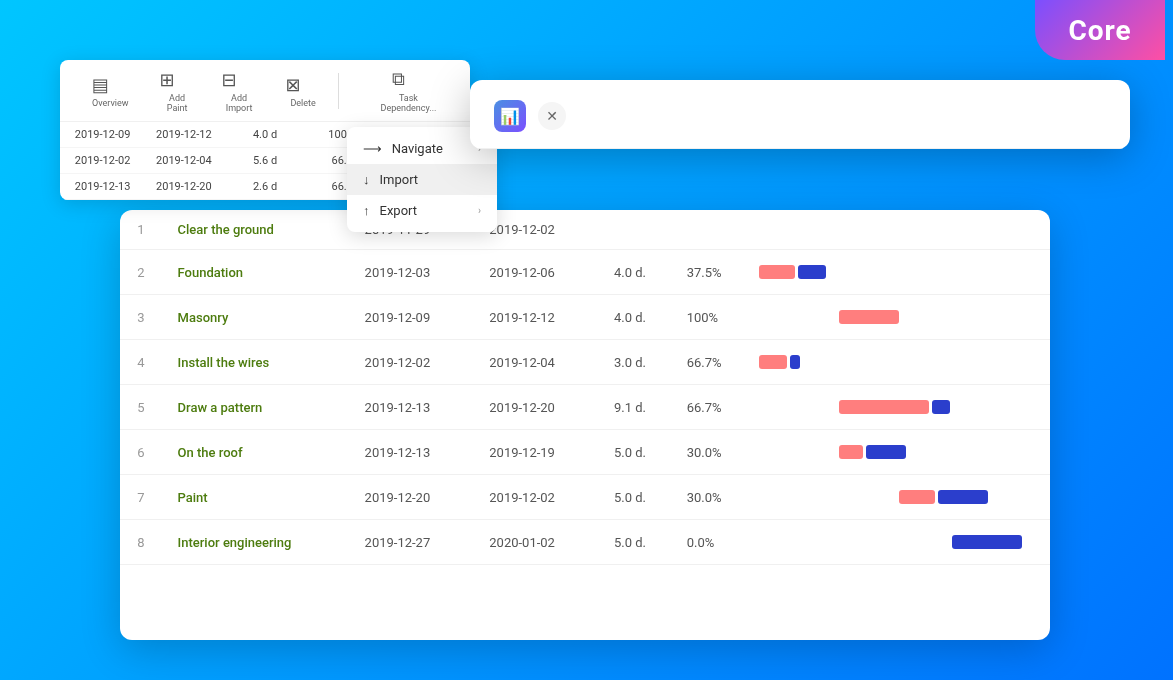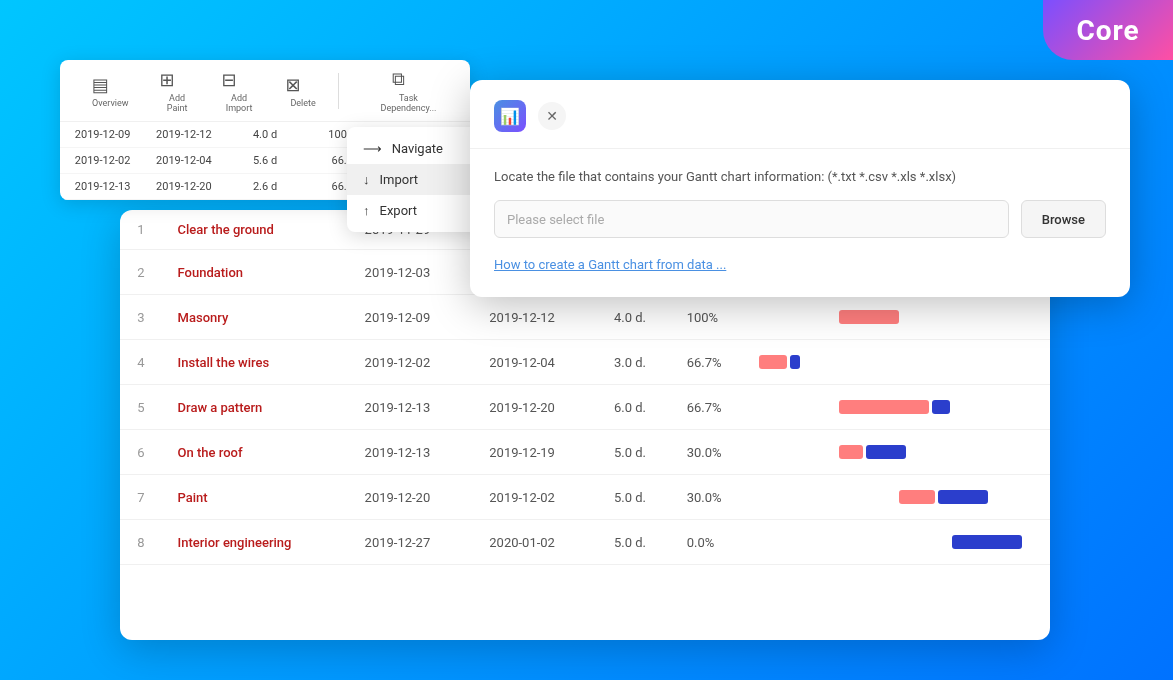--- a/index.html
+++ b/index.html
@@ -9,21 +9,21 @@
       background: linear-gradient(135deg, #00c6ff 0%, #0072ff 100%);
       font-family: -apple-system, BlinkMacSystemFont, 'Segoe UI', Roboto, sans-serif;
       overflow: hidden;
       position: relative;
     }
 
     
     .core-logo {
       position: absolute;
       top: 0;
-      right: 0;
+      right: 8px;
       width: 130px;
       height: 60px;
       background: linear-gradient(135deg, #7b4fff 0%, #ff4fa3 100%);
       border-radius: 0 0 0 30px;
       display: flex;
       align-items: center;
       justify-content: center;
       z-index: 100;
     }
     .core-logo span {
@@ -49,21 +49,21 @@
     .gantt-table {
       width: 100%;
       border-collapse: collapse;
     }
     .gantt-table tr {
       border-bottom: 1px solid #f0f0f0;
     }
     .gantt-table td {
       padding: 12px 16px;
       font-size: 13px;
-      color: #b91c1c;
+      color: #4d7c0f;
       white-space: nowrap;
     }
     .gantt-table td:first-child {
       color: #999;
       width: 40px;
       text-align: center;
     }
     .gantt-table td:nth-child(2) {
       width: 180px;
       font-weight: 500;
@@ -355,21 +355,21 @@
               <div class="bar-red" style="width: 28px;"></div>
               <div class="bar-blue" style="width: 10px; margin-left: 3px;"></div>
             </div>
           </td>
         </tr>
         <tr>
           <td>5</td>
           <td>Draw a pattern</td>
           <td>2019-12-13</td>
           <td>2019-12-20</td>
-          <td>6.0 d.</td>
+          <td>9.1 d.</td>
           <td>66.7%</td>
           <td>
             <div class="bar-container" style="padding-left: 80px;">
               <div class="bar-red" style="width: 90px;"></div>
               <div class="bar-blue" style="width: 18px; margin-left: 3px;"></div>
             </div>
           </td>
         </tr>
         <tr>
           <td>6</td>
@@ -505,25 +505,13 @@
 
 <div class="dialog">
   <div class="dialog-header">
     <div class="dialog-icon">
       <span>📊</span>
     </div>
     <div class="dialog-close">
       <span>✕</span>
     </div>
   </div>
-  <div class="dialog-body">
-    <p class="dialog-subtitle">Locate the file that contains your Gantt chart information: (*.txt *.csv *.xls *.xlsx)</p>
-    <div class="dialog-file-row">
-      <div class="file-input">
-        <span style="color:#aaa;font-size:13px;">Please select file</span>
-      </div>
-      <div class="browse-btn">
-        <span>Browse</span>
-      </div>
-    </div>
-    <a class="dialog-link" href="#">How to create a Gantt chart from data ...</a>
-  </div>
 </div>
 
 </body></html>

